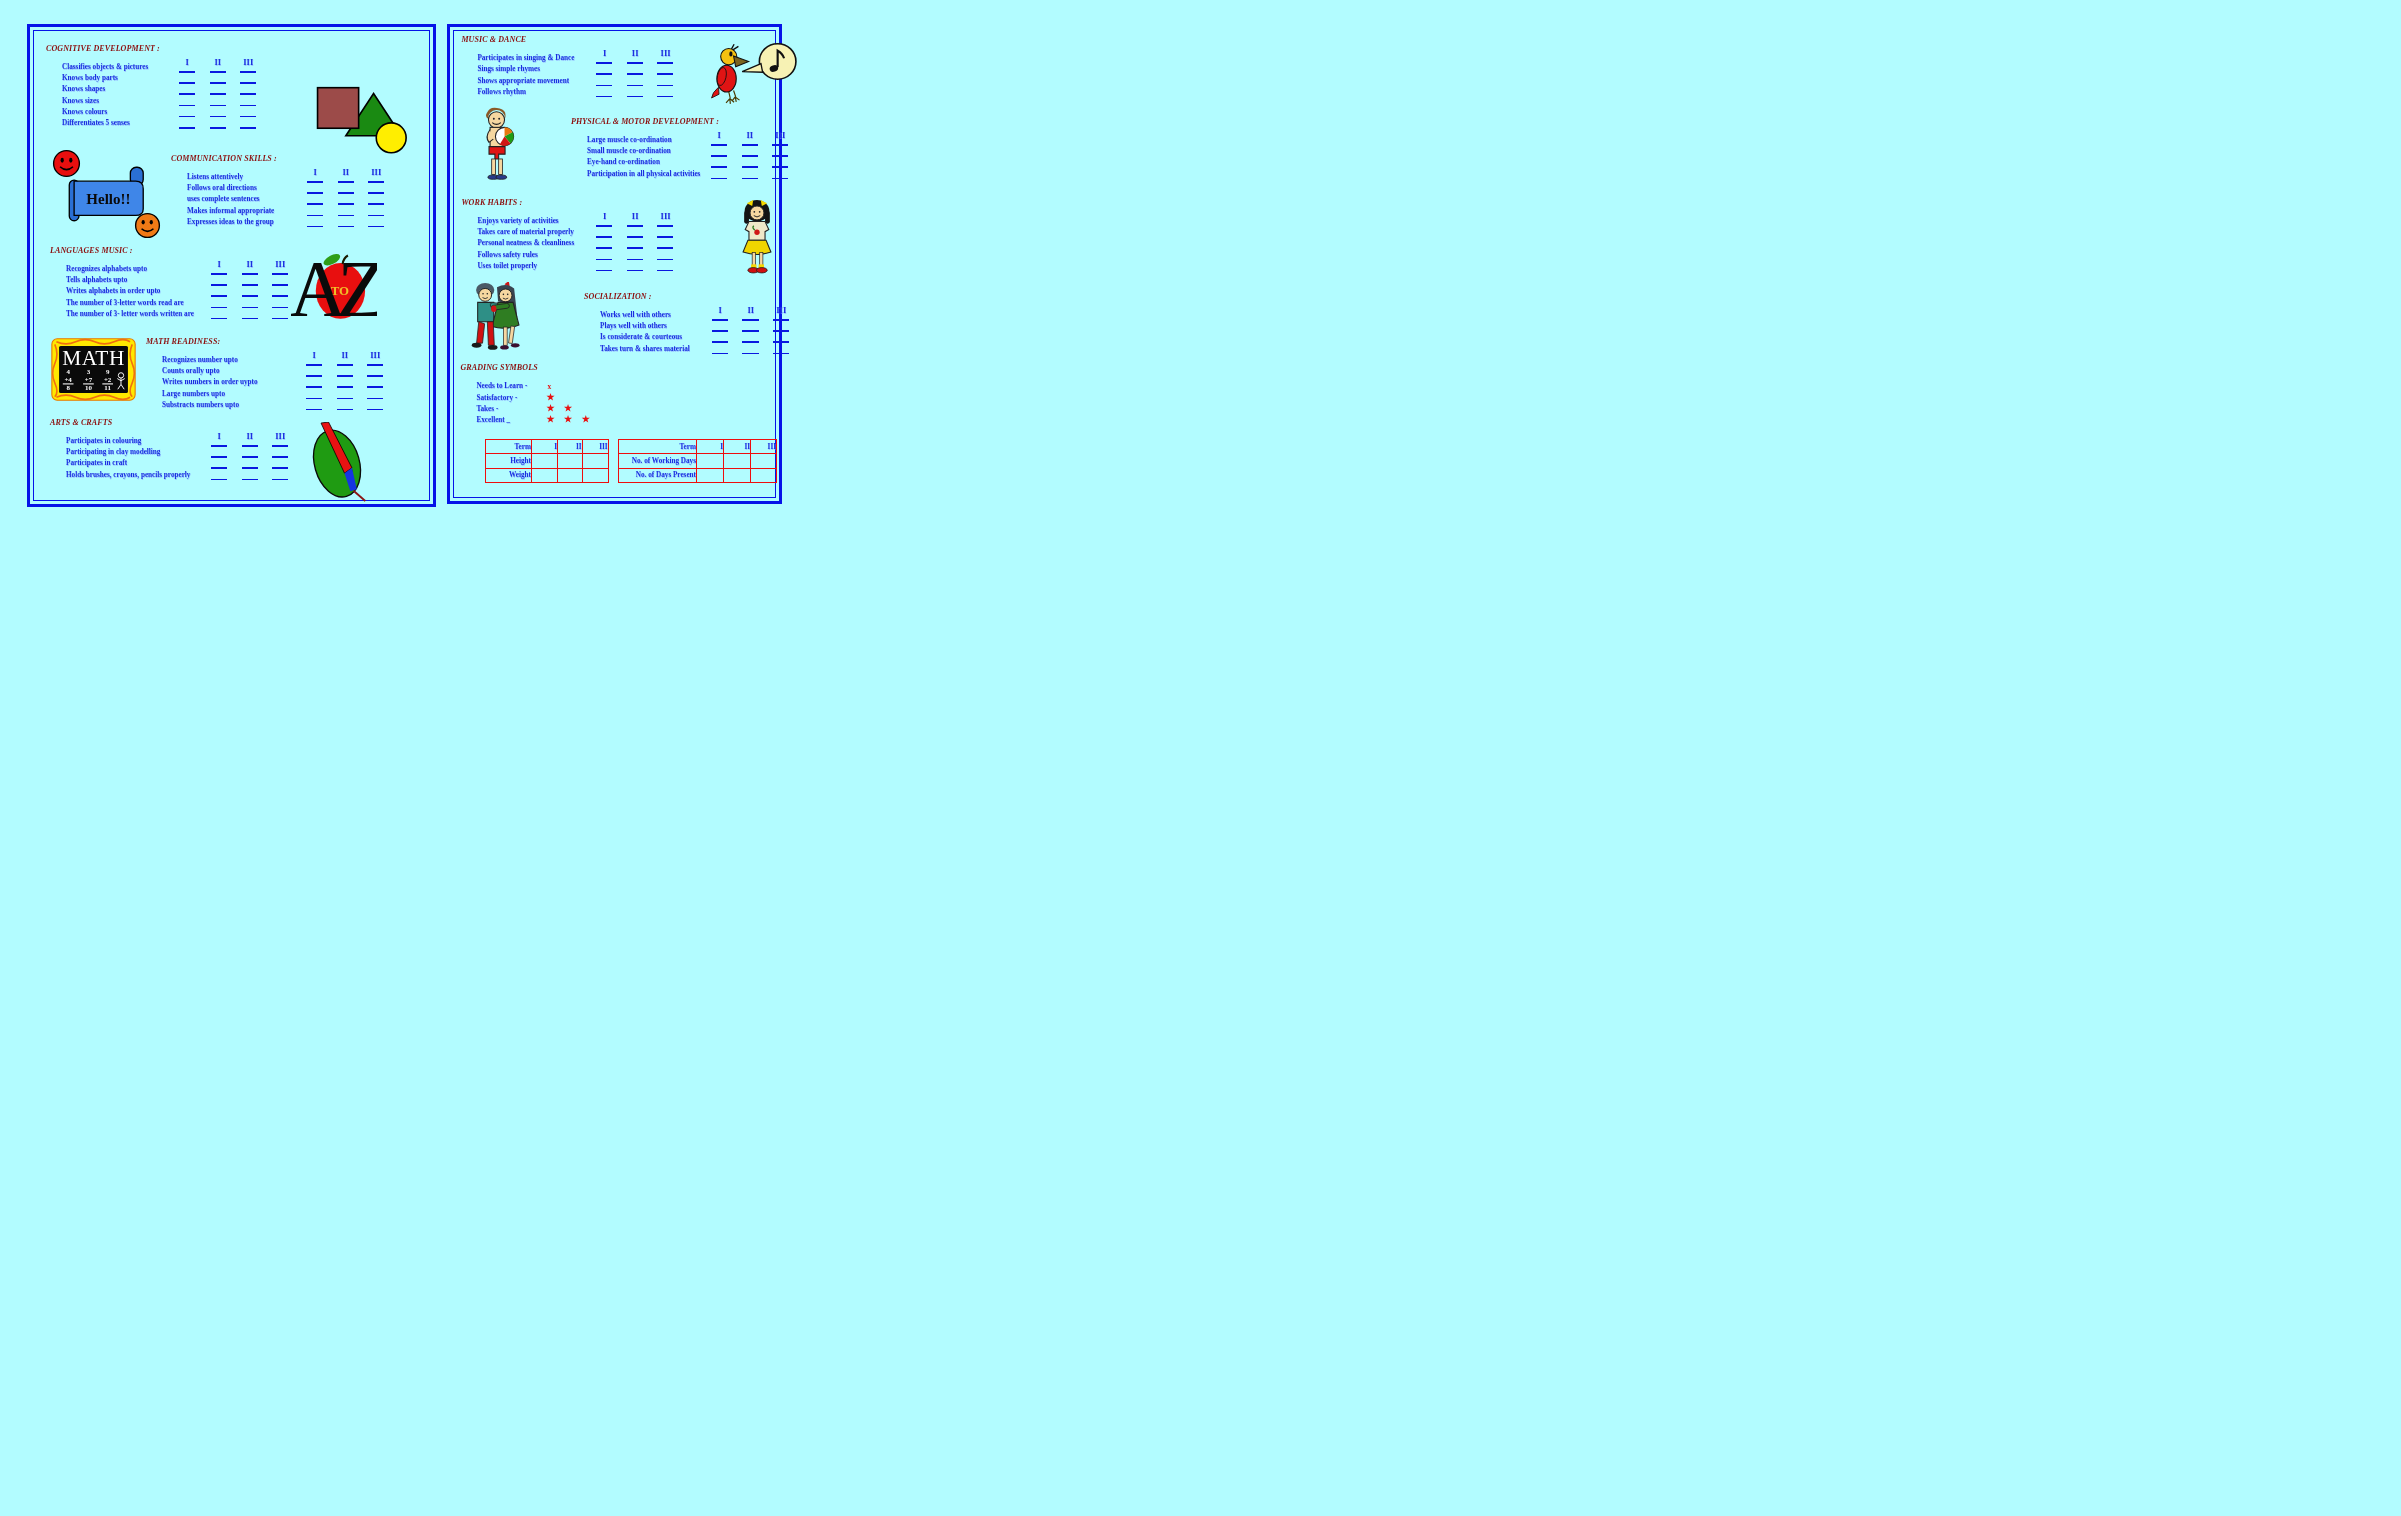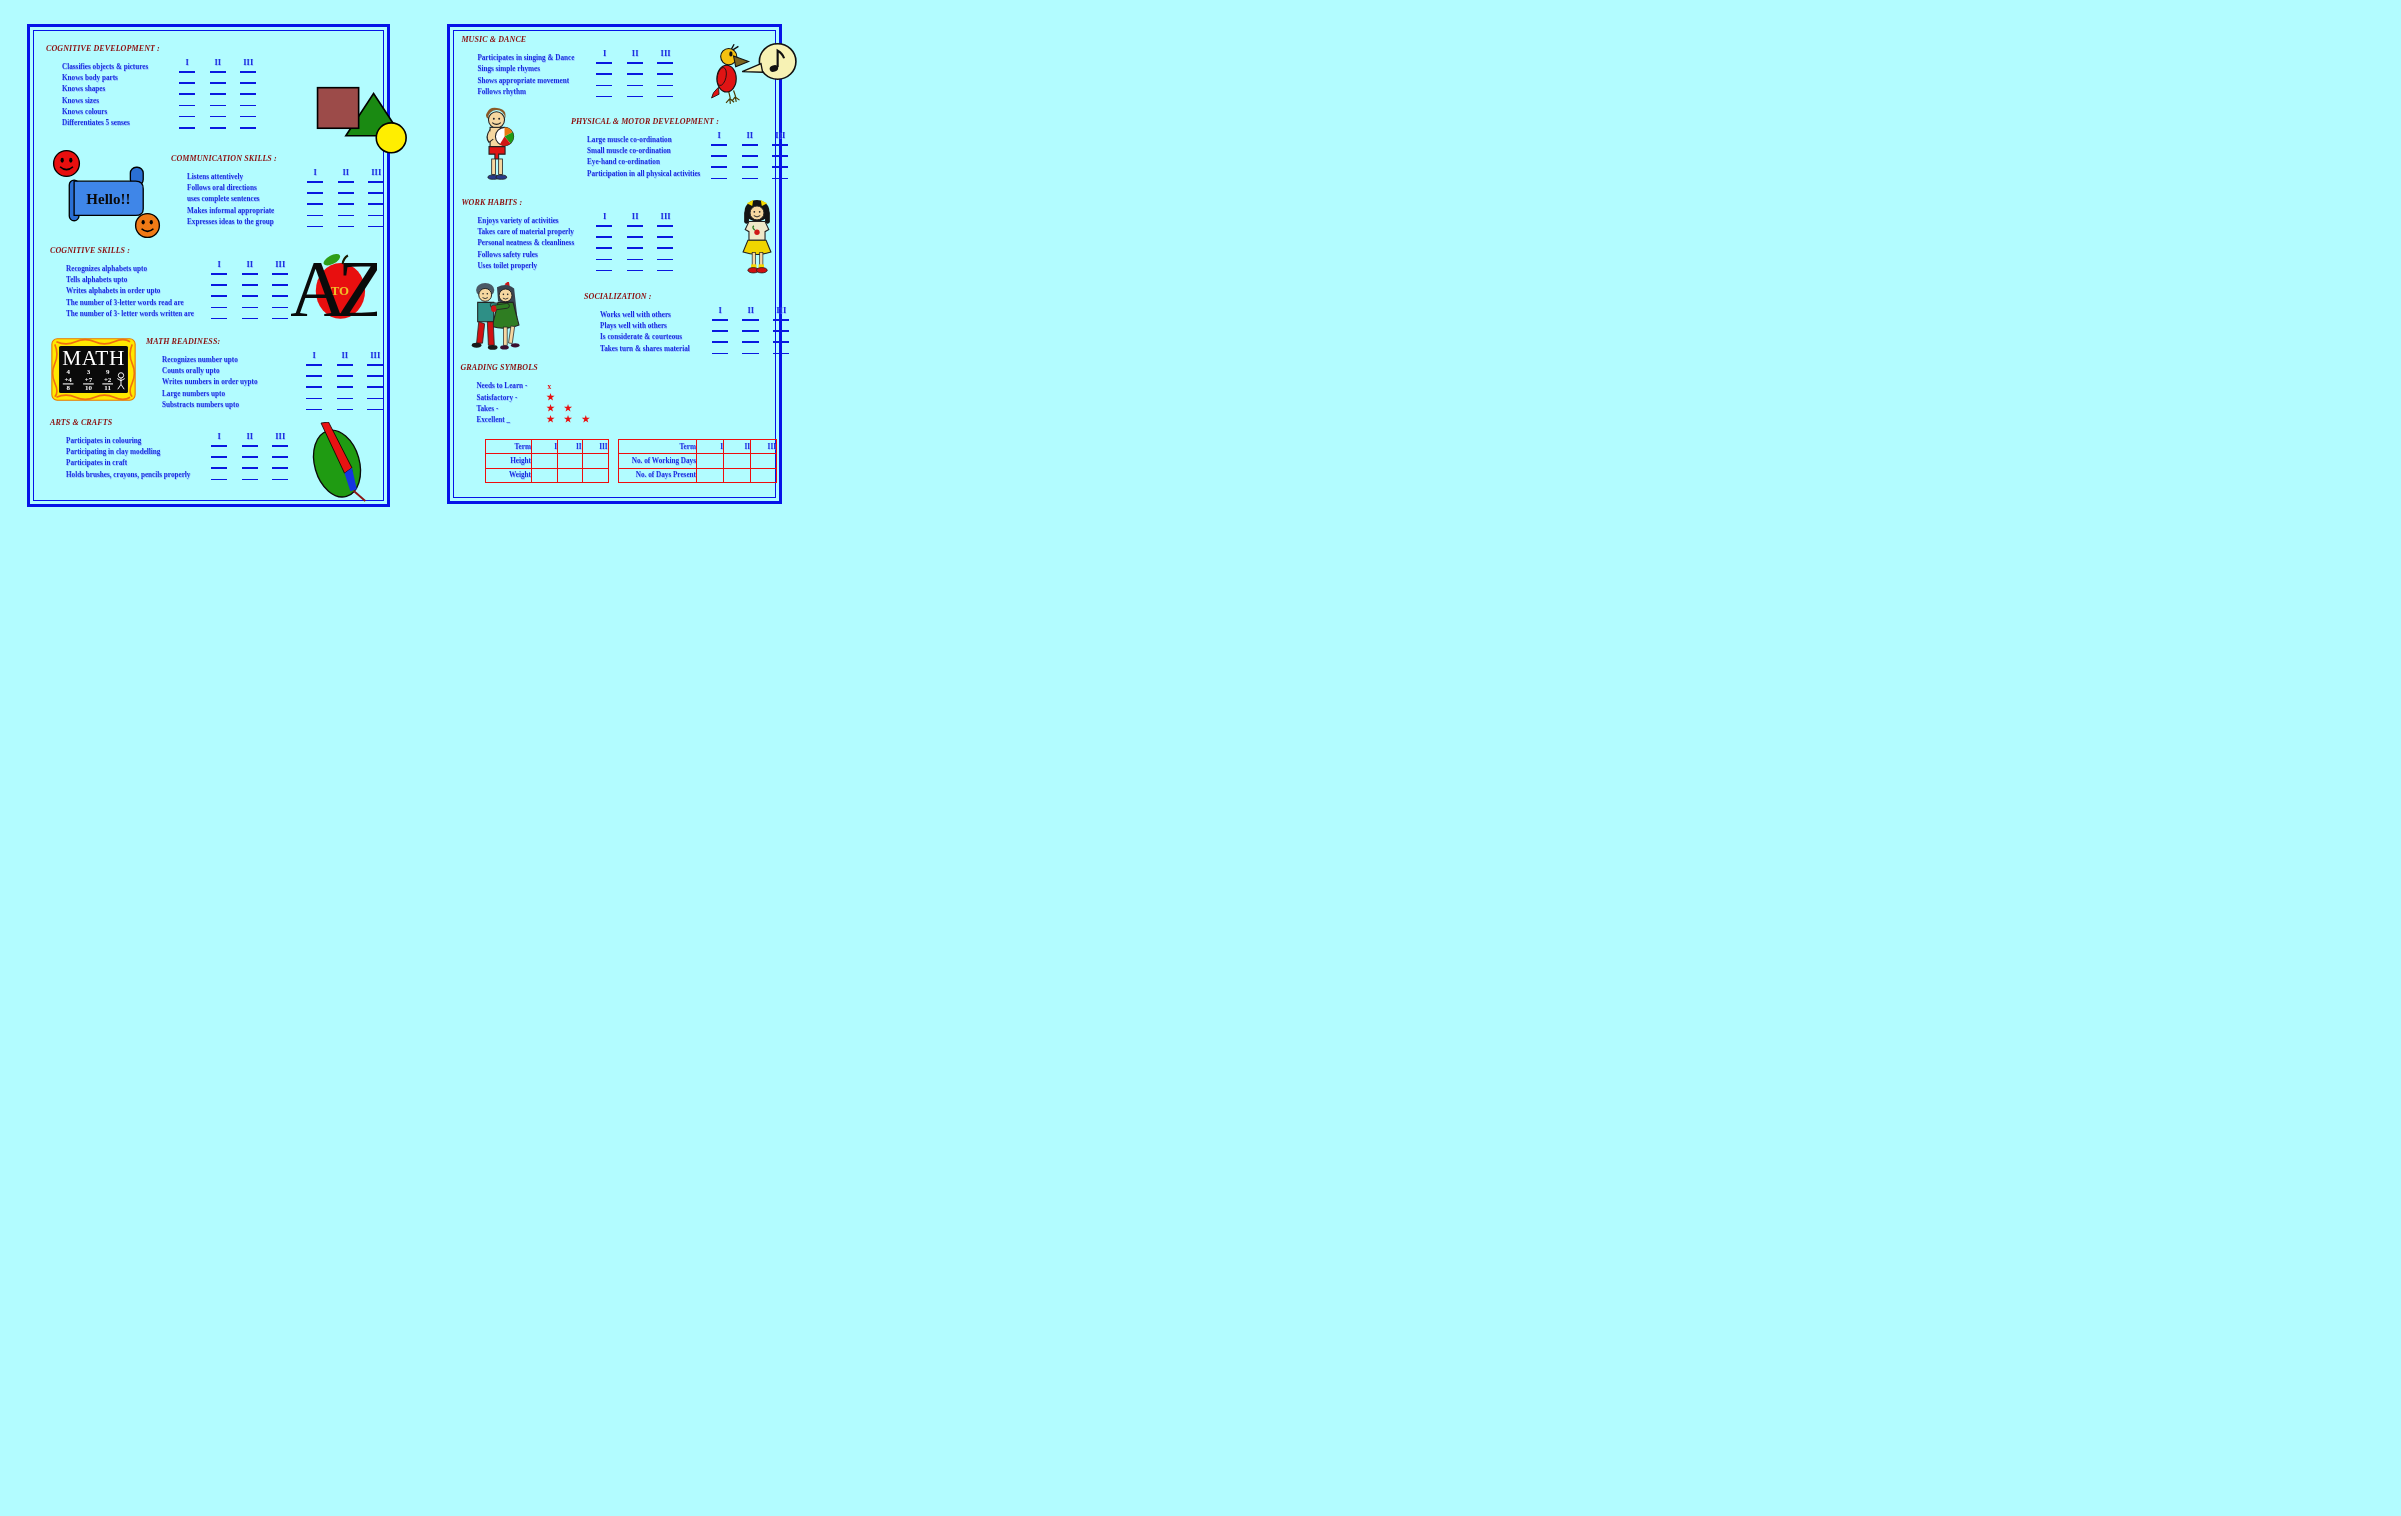--- a/index.html
+++ b/index.html
@@ -48,21 +48,21 @@
     overflow:hidden;
   }
   .art { position:absolute; }
   svg text { font-family:"Liberation Serif", serif; }
 </style>
 </head>
 <body>
 
 <div class="canvas">
 
-  <div class="page" style="left:27px;top:24px;width:363px;height:483px">
+  <div class="page" style="left:27px;top:24px;width:409px;height:483px">
     <div class="b-out"></div>
     <div class="b-in"></div>
 
     <div class="sec" style="left:19px;top:20px;--colx:126px">
       <div class="sec-title">COGNITIVE DEVELOPMENT :</div>
       <div class="terms">
         <span class="term">I</span>
         <span class="term">II</span>
         <span class="term">III</span>
       </div>
@@ -146,21 +146,21 @@
             <span class="slots"></span>
           </div>
         <div class="row">
             <span class="lbl">Expresses ideas to the group</span>
             <span class="slots"></span>
           </div>
       </div>
     </div>
 
     <div class="sec" style="left:23px;top:222px;--colx:154px">
-      <div class="sec-title">COGNITIVE SKILLS :</div>
+      <div class="sec-title">LANGUAGES MUSIC :</div>
       <div class="terms">
         <span class="term">I</span>
         <span class="term">II</span>
         <span class="term">III</span>
       </div>
       <div class="rows">
         <div class="row">
             <span class="lbl">Recognizes alphabets upto</span>
             <span class="slots"></span>
           </div>

